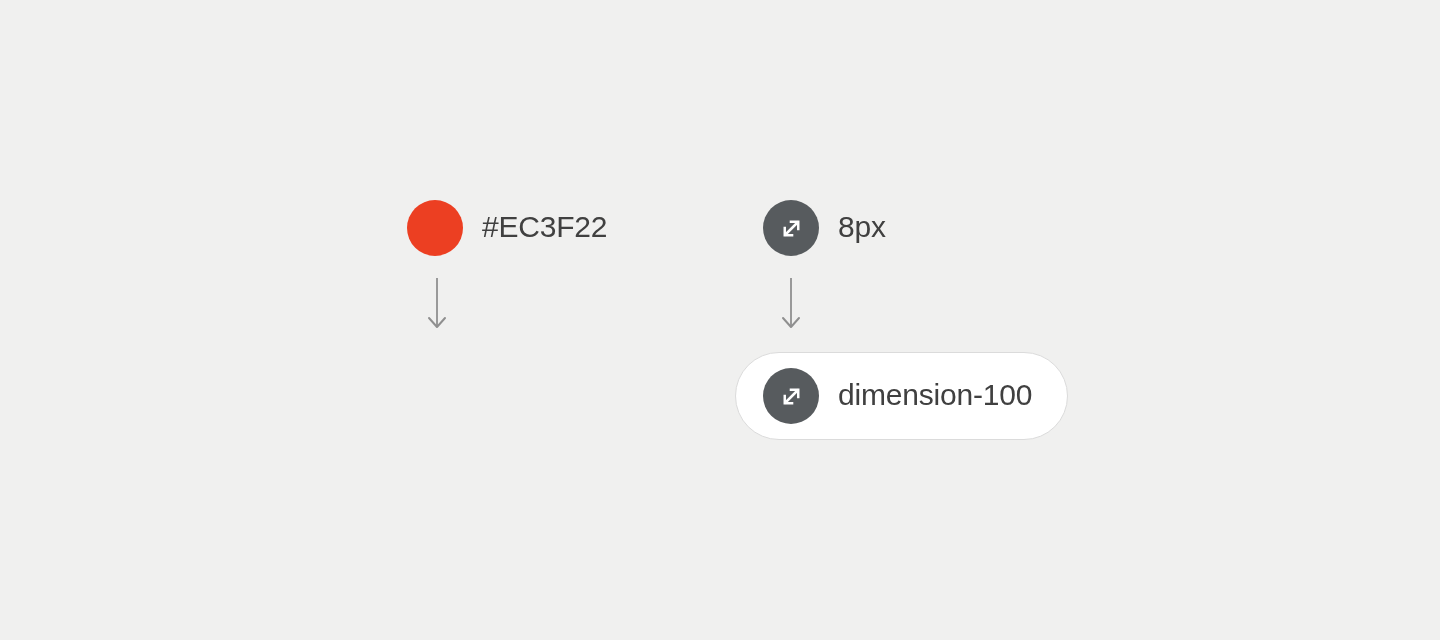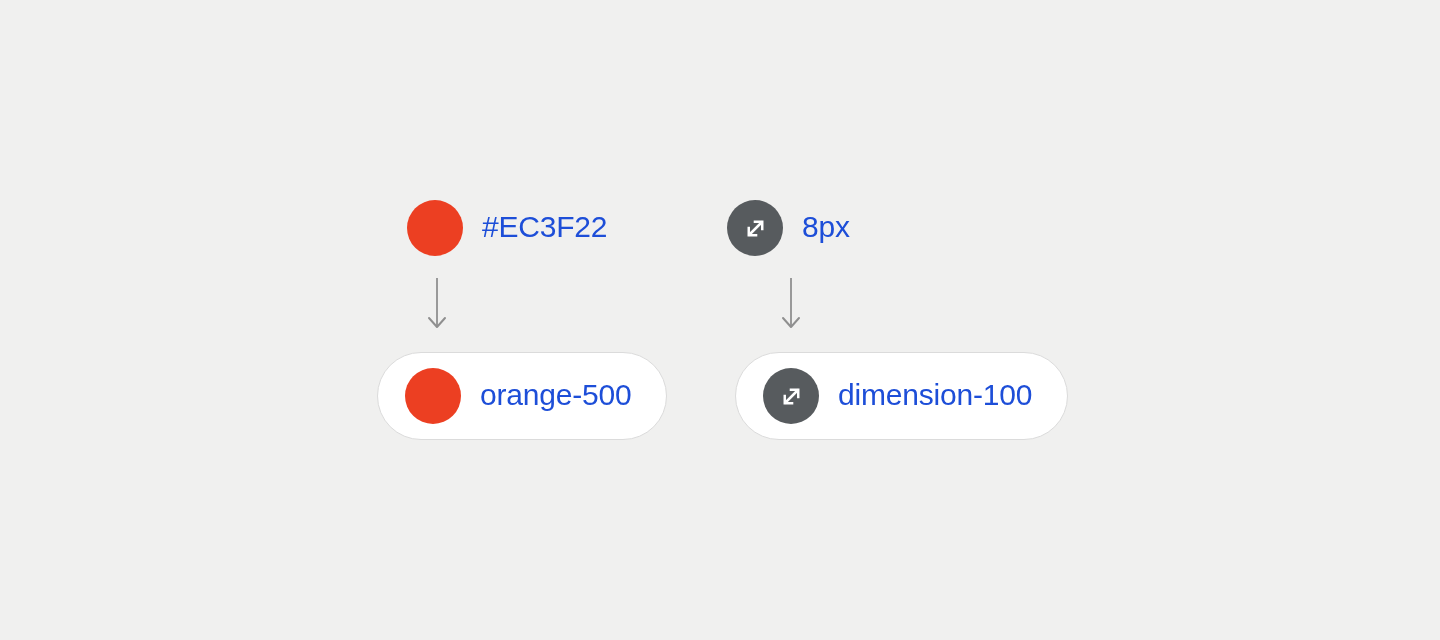--- a/index.html
+++ b/index.html
@@ -11,33 +11,33 @@
     font-family: "Liberation Sans", sans-serif;
   }
   .raw-row {
     position: absolute;
     display: flex;
     align-items: center;
     gap: 19px;
     height: 56px;
   }
   .raw-row.g0 { left: 407px; top: 200px; }
-  .raw-row.g1 { left: 727px; top: 200px; }
+  .raw-row.g1 { left: 763px; top: 200px; }
   .swatch {
     width: 56px;
     height: 56px;
     border-radius: 50%;
     flex: 0 0 56px;
     display: flex;
     align-items: center;
     justify-content: center;
   }
   .value-label, .token-label {
     font-size: 30px;
-    color: #1d4ed8;
+    color: #404040;
     letter-spacing: -0.2px;
     white-space: nowrap;
     line-height: 1;
     padding-bottom: 2px;
   }
   .down-arrow {
     position: absolute;
     display: block;
   }
   .down-arrow.g0 { left: 427px; top: 277px; }
@@ -66,24 +66,20 @@
   <div class="raw-row g0">
     <span class="swatch" style="background: rgb(236, 63, 34);"></span>
     <span class="value-label">#EC3F22</span>
   </div>
 
   <svg class="down-arrow g0" width="20" height="54" viewBox="0 0 20 54">
     <line x1="10" y1="1" x2="10" y2="49" stroke="#8F8F8F" stroke-width="1.8"></line>
     <polyline points="2,41 10,50 18,41" fill="none" stroke="#8F8F8F" stroke-width="2" stroke-linecap="round" stroke-linejoin="round"></polyline>
   </svg>
 
-  <div class="pill g0">
-    <span class="swatch" style="background: rgb(236, 63, 34);"></span>
-    <span class="token-label">orange-500</span>
-  </div>
 
   <div class="raw-row g1">
     <span class="swatch" style="background: rgb(87, 91, 94);">
       <svg class="resize-glyph" width="27" height="27" viewBox="0 0 24 24">
         <path d="M6 18 L18 6" fill="none" stroke="#FFFFFF" stroke-width="2.2"></path>
         <path d="M10.4 6 H18 V13.6" fill="none" stroke="#FFFFFF" stroke-width="2.2"></path>
         <path d="M13.6 18 H6 V10.4" fill="none" stroke="#FFFFFF" stroke-width="2.2"></path>
       </svg>
     </span>
     <span class="value-label">8px</span>

